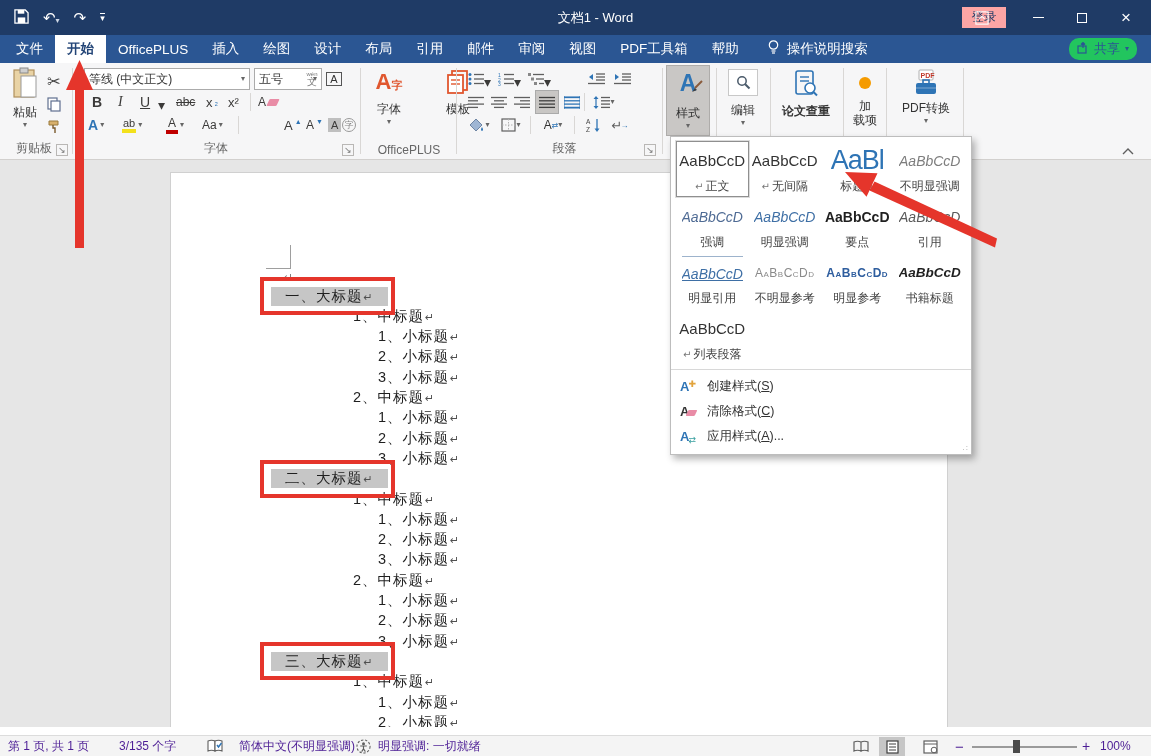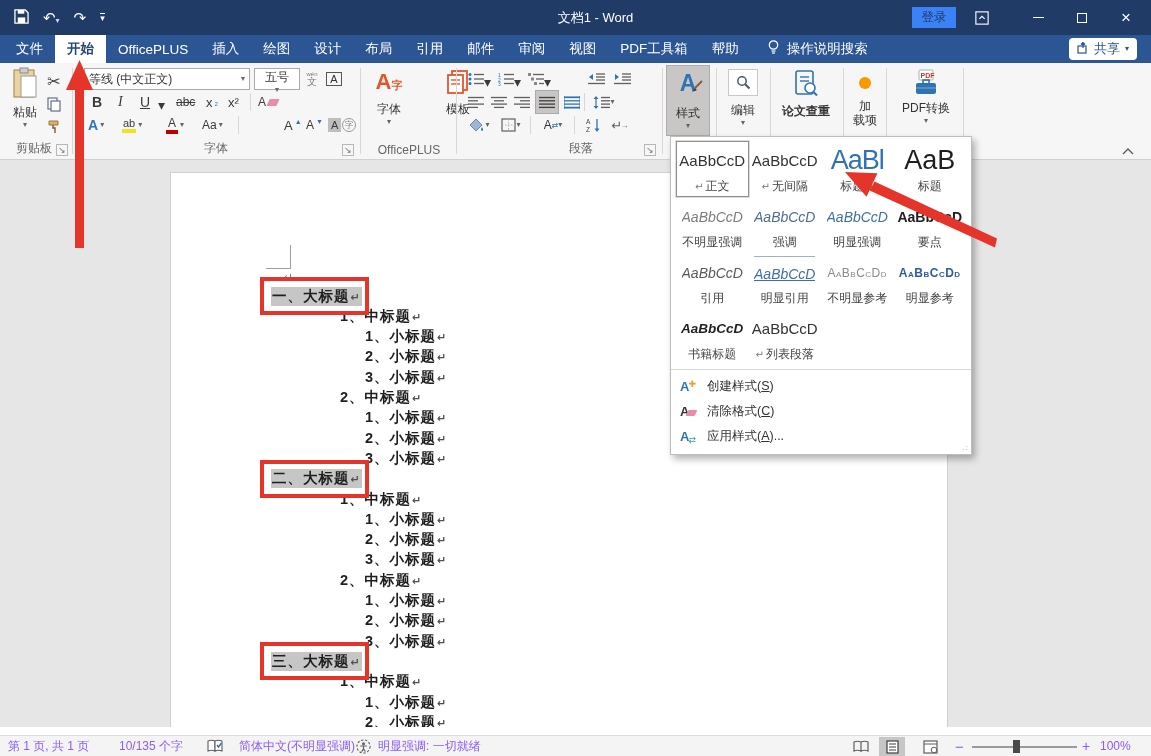--- a/index.html
+++ b/index.html
@@ -4,53 +4,53 @@
 <style>
   html,body{margin:0;padding:0;background:#999;}
   *{box-sizing:border-box;font-family:"Liberation Sans","DejaVu Sans",sans-serif;}
   #app{position:relative;width:1151px;height:756px;background:#e6e6e6;overflow:hidden;}
 
   
   .titlebar{position:absolute;left:0;top:0;width:100%;height:35px;background:#1f3b66;color:#fff;}
   .qat{position:absolute;left:14px;top:0;height:35px;display:flex;align-items:center;gap:14px;font-size:15px;}
   .qat .qbtn{color:#fff;cursor:default;}
   .win-title{position:absolute;left:50%;top:0;transform:translateX(-50%);line-height:35px;font-size:13px;color:#fff;white-space:nowrap;margin-left:20px;}
-  .login-btn{position:absolute;left:912px;top:7px;width:44px;height:21px;background:#3b82f6;color:#1f3b66;font-size:12.5px;display:flex;align-items:center;justify-content:center;}
+  .login-btn{position:absolute;left:962px;top:7px;width:44px;height:21px;background:#fca5a5;color:#1f3b66;font-size:12.5px;display:flex;align-items:center;justify-content:center;}
   .winctl{position:absolute;top:0;height:35px;width:40px;display:flex;align-items:center;justify-content:center;color:#fff;font-size:14px;}
   .ribbon-display{left:962px;}
   .btn-min{left:1018px;}
   .btn-max{left:1062px;}
   .btn-close{left:1106px;font-size:17px;}
   .maxbox{width:10px;height:10px;border:1px solid #fff;display:inline-block;}
   .minbar{width:11px;height:1.5px;background:#fff;display:inline-block;}
 
   
   .tabrow{position:absolute;left:0;top:35px;width:100%;height:28px;background:#2b5693;display:flex;align-items:stretch;color:#fff;}
   .tab{padding:0 12px;display:flex;align-items:center;font-size:13.5px;white-space:nowrap;}
   .tab.active{background:#fff;color:#234577;font-weight:bold;}
   .tellme{display:flex;align-items:center;gap:7px;margin-left:16px;font-size:13.5px;}
-  .share-btn{position:absolute;right:14px;top:3px;height:22px;background:#ffffff;color:#2b5693;display:flex;align-items:center;gap:5px;padding:0 8px;font-size:13px;border-radius:4px;}
+  .share-btn{position:absolute;right:14px;top:3px;height:22px;background:#22c55e;color:#2b5693;display:flex;align-items:center;gap:5px;padding:0 8px;font-size:13px;border-radius:10px;}
 
   
   .ribbon{position:absolute;left:0;top:63px;width:100%;height:97px;background:#f6f6f7;border-bottom:1px solid #d2d0ce;color:#444;}
   .vsep{position:absolute;top:5px;height:86px;width:1px;background:#d9d7d5;}
   .glabel{position:absolute;bottom:2px;font-size:12px;color:#666;text-align:center;}
   .launcher{position:absolute;bottom:3px;font-size:9px;color:#777;width:12px;height:12px;border:1px solid #b9b7b5;display:flex;align-items:center;justify-content:center;line-height:1;}
   .bigbtn{position:absolute;display:flex;flex-direction:column;align-items:center;font-size:12px;color:#333;}
   .dd{font-size:8px;color:#666;line-height:1;}
   .combo{position:absolute;height:22px;background:#fff;border:1px solid #ababab;display:flex;align-items:center;justify-content:space-between;padding:0 4px;font-size:12px;color:#333;}
   .fbtn{position:absolute;height:20px;display:flex;align-items:center;gap:2px;color:#3b3a39;font-size:14px;}
   .sbtn{position:absolute;width:20px;height:20px;display:flex;align-items:center;justify-content:center;}
   .selbox{background:#c8c6c4;border:1px solid #aaa;}
 
   
   .docarea{position:absolute;left:0;top:160px;width:100%;height:575px;background:#e6e6e6;}
   .page{position:absolute;left:170px;top:12px;width:778px;height:565px;background:#fff;border:1px solid #d0d0d0;}
   .dline{position:absolute;height:20px;display:inline-flex;align-items:center;font-size:14.5px;color:#1f1f1f;white-space:nowrap;}
-  .dtext{position:relative;z-index:2;padding:0 1px;letter-spacing:1px;font-weight:bold;}
+  .dtext{position:relative;z-index:2;padding:0 14px;letter-spacing:1px;}
   .dtext.hl{background:#c6c6c6;}
   .dpil{font-size:11px;color:#505050;margin-left:1px;}
   .redframe{position:absolute;left:-11px;right:-7px;top:-9px;bottom:-9px;border:4px solid #e5352b;z-index:3;}
   .corner-v{position:absolute;left:119px;top:72px;width:1px;height:24px;background:#9e9e9e;}
   .corner-h{position:absolute;left:95px;top:95px;width:25px;height:1px;background:#9e9e9e;}
   .toppil{position:absolute;left:113px;top:98px;font-size:11px;color:#777;}
   .hstrip{position:absolute;left:0;top:727px;width:100%;height:8px;background:#fff;z-index:15;}
 
   
   .stylepanel{position:absolute;left:670px;top:136px;width:302px;height:319px;background:#fff;border:1px solid #bdbdbd;box-shadow:3px 4px 7px rgba(0,0,0,.3);z-index:40;font-size:12px;}
@@ -78,21 +78,21 @@
   .mrow{height:25px;display:flex;align-items:center;padding-left:9px;gap:9px;color:#333;font-size:12.5px;}
   .micon{width:18px;display:inline-flex;align-items:flex-start;position:relative;}
   .micon b{color:#2e74b5;font-size:13px;font-weight:700;}
   .clear-format-icon b{color:#333;}
   .micon i{font-style:normal;font-size:9px;color:#e2a33c;margin-left:-1px;}
   .apply-style-icon i{color:#3aa0a0;font-size:9px;margin-top:6px;}
   .micon u{display:inline-block;width:9px;height:6px;background:#e98ca6;transform:skewX(-25deg);margin:6px 0 0 -2px;border-radius:1px;}
   .grip{position:absolute;right:2px;bottom:2px;color:#a0a0a0;font-size:8px;letter-spacing:1px;}
 
   
-  .statusbar{position:absolute;left:0;top:735px;width:100%;height:21px;background:#f4f4f4;border-top:1px solid #dcdcdc;font-size:12px;color:#8b5cf6;z-index:20;padding-left:24px;}
+  .statusbar{position:absolute;left:0;top:735px;width:100%;height:21px;background:#f4f4f4;border-top:1px solid #dcdcdc;font-size:12px;color:#4c1d95;z-index:20;padding-left:24px;}
   .sitem{position:absolute;top:0;height:20px;display:flex;align-items:center;gap:5px;white-space:nowrap;}
   .viewbtn{position:absolute;top:1px;width:26px;height:19px;display:flex;align-items:center;justify-content:center;}
   .zoomtrack{position:absolute;left:972px;top:10px;width:105px;height:1.5px;background:#9a9a9a;}
   .zoomthumb{position:absolute;left:1013px;top:4px;width:7px;height:13px;background:#4a4a4a;}
 
   
   .annot{position:absolute;left:0;top:0;width:1151px;height:756px;z-index:60;pointer-events:none;}
 </style>
 </head>
 <body>
@@ -194,21 +194,21 @@
         </svg>
     </div>
     <div class="glabel" style="left:0;width:68px;">剪贴板</div>
     <div class="launcher" style="left:56px;">↘</div>
     <div class="vsep" style="left:72px;"></div>
 
     <div class="combo" style="left:84px;top:5px;width:166px;">
       <span>等线 (中文正文)</span>
         <span class="dd">▾</span>
     </div>
-    <div class="combo" style="left:254px;top:5px;width:46px;flex-direction:column;">
+    <div class="combo" style="left:254px;top:5px;width:68px;">
       <span>五号</span>
         <span class="dd">▾</span>
     </div>
     <div class="sbtn" style="left:303px;top:6px;width:18px;">
       <span style="display:flex;flex-direction:column;align-items:center;line-height:1;color:#777;">
           <span style="font-size:6px;">wén</span>
           <span style="font-size:10px;">文</span>
         </span>
     </div>
     <div class="sbtn" style="left:324px;top:6px;">
@@ -432,21 +432,21 @@
             <text x="0" y="13.5">Z</text>
           </g>
           <line x1="11" y1="1" x2="11" y2="11" stroke="#2e74b5" stroke-width="1.3"></line>
           <path d="M11 14 L8.5 10.5 H13.5 z" fill="#2e74b5"></path>
         </svg>
     </div>
     <div class="sbtn" style="left:610px;top:52px;">
       <span style="font-size:13px;color:#5f5f5f;">↵</span>
         <span style="font-size:8px;color:#2e74b5;margin-left:-2px;">→</span>
     </div>
-    <div class="glabel" style="left:482px;width:198px;margin-top:43px;">段落</div>
+    <div class="glabel" style="left:458px;width:213px;margin-top:43px;">段落</div>
     <div class="launcher" style="left:644px;">↘</div>
     <div class="vsep" style="left:662px;"></div>
 
     <div class="bigbtn" style="left:666px;top:2px;width:44px;height:71px;background:#c9c7c5;border:1px solid #aeacaa;justify-content:flex-start;padding-top:4px;">
       <span style="position:relative;">
         <span style="color:#2e74b5;font-size:23px;font-weight:bold;">A</span>
         <svg width="14" height="14" viewBox="0 0 14 14" style="position:absolute;left:10px;top:10px;">
             <path d="M12 1 L5 8" stroke="#8a5a3c" stroke-width="2"></path>
             <path d="M5 8 L2 12 L7 10 z" fill="#3f3f3f"></path>
           </svg>
@@ -600,24 +600,20 @@
         </div>
         <div class="scell">
           <div class="ssample s-normal">AaBbCcD</div>
           <div class="sname"><span class="spil">↵</span>无间隔</div>
         </div>
         <div class="scell">
           <div class="ssample s-h1">AaBl</div>
           <div class="sname">标题 1</div>
         </div>
         <div class="scell">
-          <div class="ssample s-title">AaB</div>
-          <div class="sname">标题</div>
-        </div>
-        <div class="scell">
           <div class="ssample s-subtle-em">AaBbCcD</div>
           <div class="sname">不明显强调</div>
         </div>
         <div class="scell">
           <div class="ssample s-em">AaBbCcD</div>
           <div class="sname">强调</div>
         </div>
         <div class="scell">
           <div class="ssample s-intense-em">AaBbCcD</div>
           <div class="sname">明显强调</div>
@@ -672,21 +668,21 @@
             <i>⇄</i>
           </span>
           <span class="mlabel">应用样式(<u>A</u>)...</span>
         </div>
       </div>
     <div class="grip">.:</div>
   </div>
 
   <div class="statusbar">
     <div class="sitem" style="left:8px;">第 1 页, 共 1 页</div>
-    <div class="sitem" style="left:119px;">10/135 个字</div>
+    <div class="sitem" style="left:119px;">3/135 个字</div>
     <div class="sitem" style="left:207px;">
       <svg width="16" height="14" viewBox="0 0 16 14">
           <path d="M1 2 Q4.5 0.5 8 2 L8 12 Q4.5 10.5 1 12 z" fill="#fff" stroke="#5f5f5f" stroke-width="1.1"></path>
           <path d="M15 2 Q11.5 0.5 8 2 L8 12 Q11.5 10.5 15 12 z" fill="#fff" stroke="#5f5f5f" stroke-width="1.1"></path>
           <path d="M10 6 l1.5 2 l3 -4" fill="none" stroke="#2e74b5" stroke-width="1.4"></path>
         </svg>
     </div>
     <div class="sitem" style="left:239px;">简体中文(不明显强调)</div>
     <div class="sitem" style="left:356px;">
       <svg width="15" height="15" viewBox="0 0 16 16">

